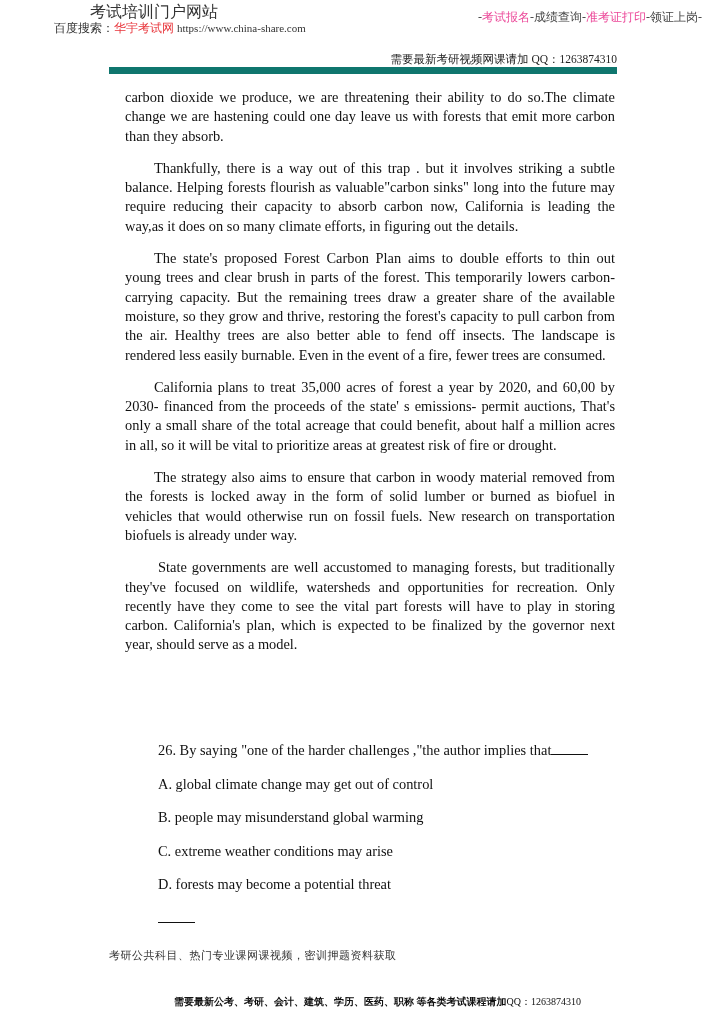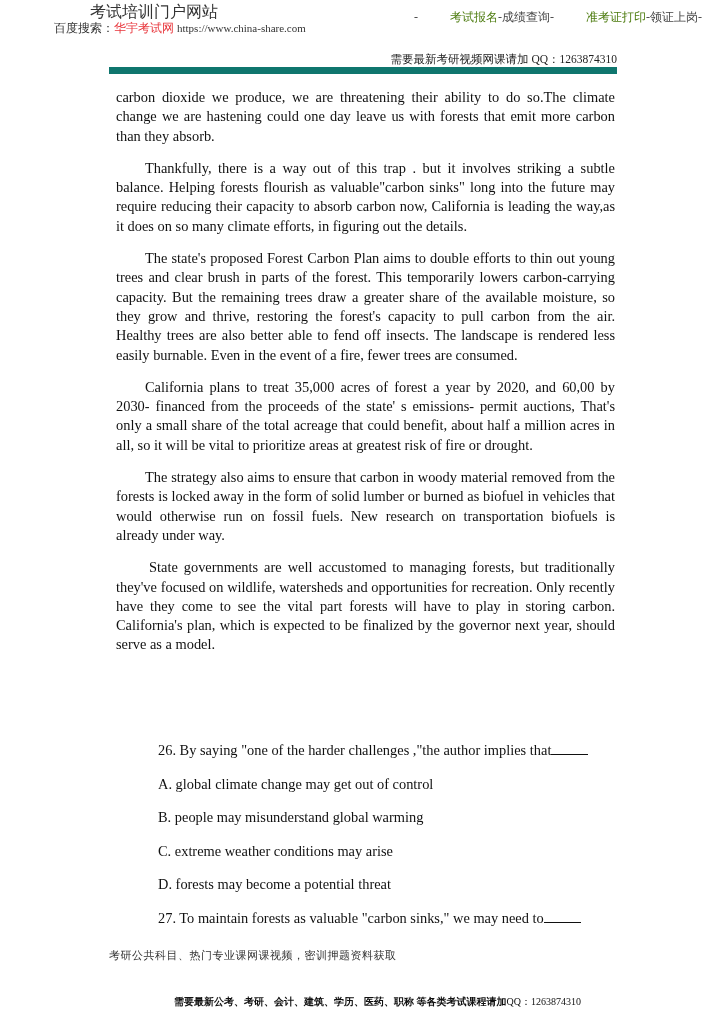--- a/index.html
+++ b/index.html
@@ -13,31 +13,31 @@
     .top-left-2 {
       position: absolute; left: 14px; top: 20px; font-size: 12px; color: #333;
       white-space: nowrap;
       margin-left: 40px;
     }
     .top-left-2 .red { color: #e8343a; }
     .top-left-2 .url { font-size: 11px; }
     .top-right {
       position: absolute; right: 22px; top: 9px; font-size: 12px; color: #444; white-space: nowrap;
     }
-    .top-right .blue { color: #4d7c0f; margin-left: 32px; }
+    .top-right .blue { color: #ec4899; }
     .page-header {
       position: absolute; left: 109px; top: 51px; width: 508px; height: 16px;
       border-bottom: 7px solid #0f766e; text-align: right; font-size: 11.5px; color: #222;
       line-height: 16px;
     }
     .content {
       position: absolute; left: 109px; top: 88px; width: 506px;
       font-size: 14.4px; line-height: 19.3px; text-align: justify; color: #111;
     }
-    .content p { margin: 0 0 13px 7px; text-indent: 29px; }
+    .content p { margin: 0 0 13px 16px; text-indent: 29px; }
     .content p.first { text-indent: 0; }
     .content p.p7 { text-indent: 33px; }
     .q { position: absolute; left: 158px; font-size: 14.4px; line-height: 19px; color: #111; white-space: nowrap; }
     .blank { display: inline-block; width: 37px; border-bottom: 1px solid #111; height: 13px; vertical-align: baseline; }
     .footer-1 {
       position: absolute; left: 109px; top: 948px; font-size: 11px; color: #333; letter-spacing: 0.5px;
     }
     .footer-2 {
       position: absolute; left: 174px; top: 995px; font-size: 10px; font-weight: bold; color: #111; white-space: nowrap;
     }
@@ -64,16 +64,16 @@
   <p>California plans to treat 35,000 acres of forest a year by 2020, and 60,00 by 2030- financed from the proceeds of the state' s emissions- permit auctions, That's only a small share of the total acreage that could benefit, about half a million acres in all, so it will be vital to prioritize areas at greatest risk of fire or drought.</p>
   <p>The strategy also aims to ensure that carbon in woody material removed from the forests is locked away in the form of solid lumber or burned as biofuel in vehicles that would otherwise run on fossil fuels. New research on transportation biofuels is already under way.</p>
   <p class="p7">State governments are well accustomed to managing forests, but traditionally they've focused on wildlife, watersheds and opportunities for recreation. Only recently have they come to see the vital part forests will have to play in storing carbon. California's plan, which is expected to be finalized by the governor next year, should serve as a model.</p>
 </div>
 
 <div class="q" style="top:741px;"><span>26. By saying "one of the harder challenges ,"the author implies that</span><span class="blank"></span></div>
 <div class="q" style="top:775px;">A. global climate change may get out of control</div>
 <div class="q" style="top:808px;">B. people may misunderstand global warming</div>
 <div class="q" style="top:842px;">C. extreme weather conditions may arise</div>
 <div class="q" style="top:875px;">D. forests may become a potential threat</div>
-<div class="q" style="top:909px;"><span>27. To maintain forests as valuable "carbon sinks," we may need to</span><span class="blank"></span></div>
+<div class="q" style="top:909px;"><span class="blank"></span></div>
 
 <div class="footer-1">考研公共科目、热门专业课网课视频，密训押题资料获取</div>
 <div class="footer-2"><span>需要最新公考、考研、会计、建筑、学历、医药、职称 等各类考试课程请加</span><span class="qq">QQ：1263874310</span></div>
 
 </body></html>

